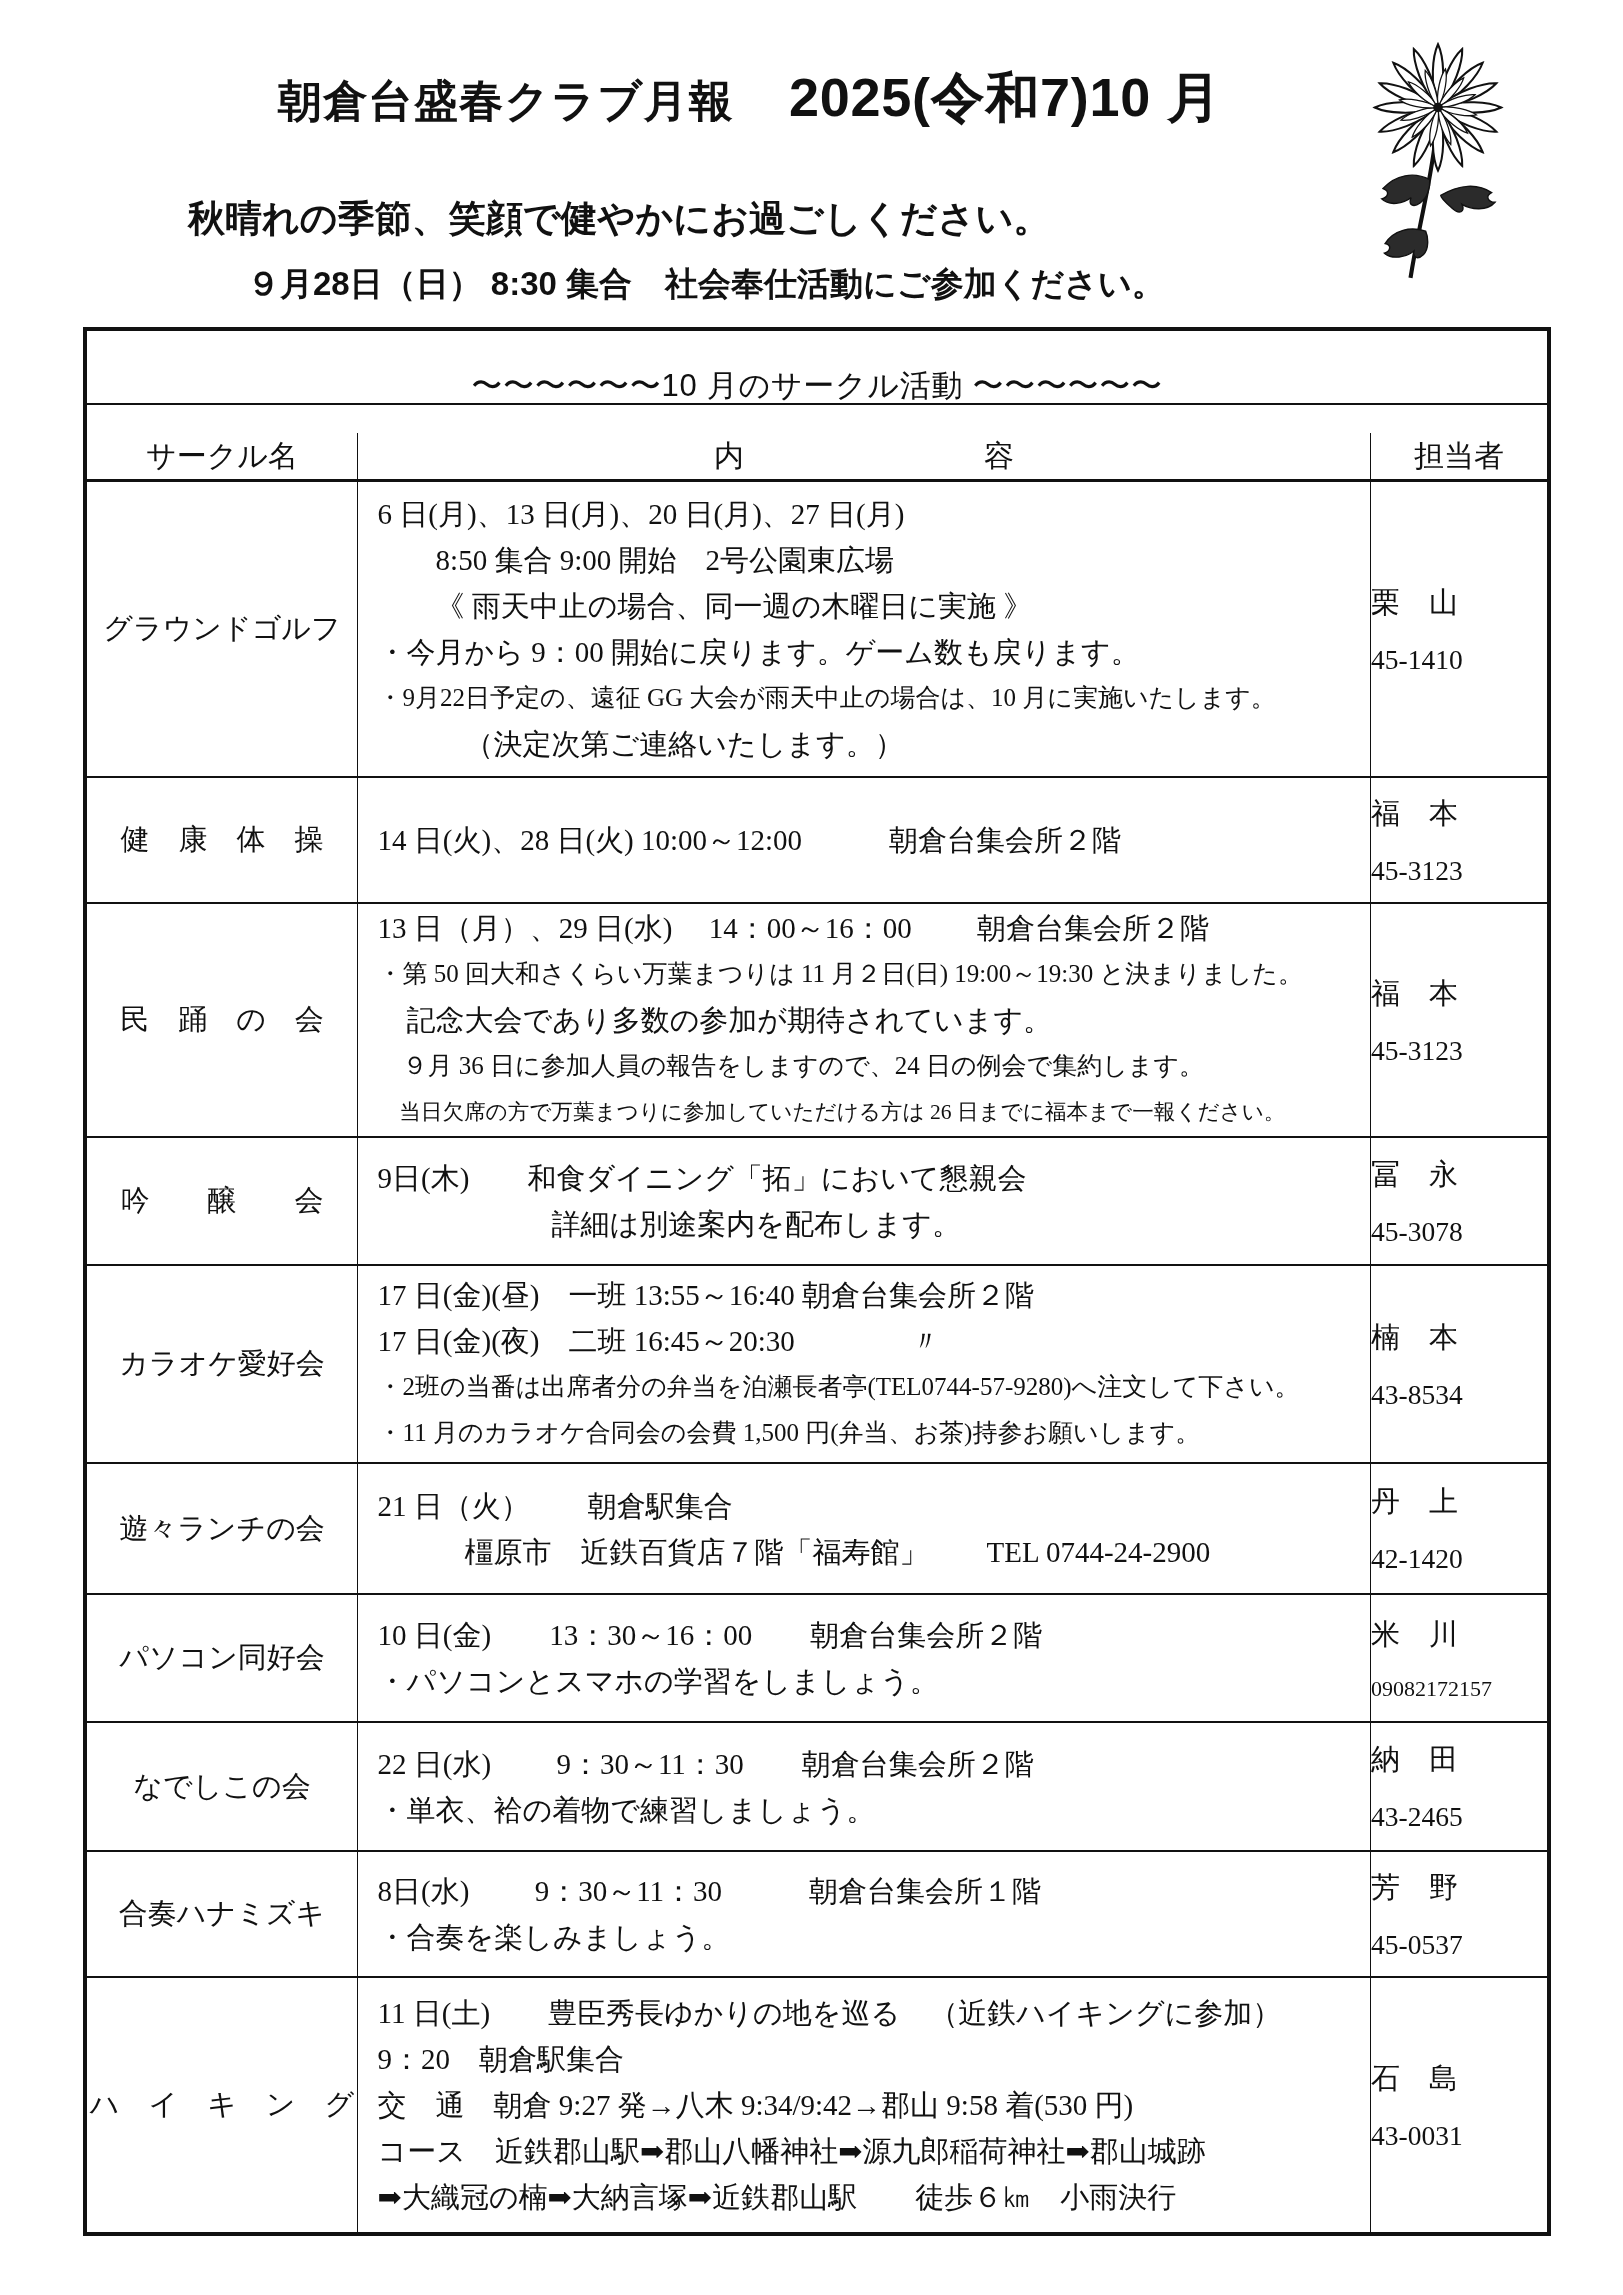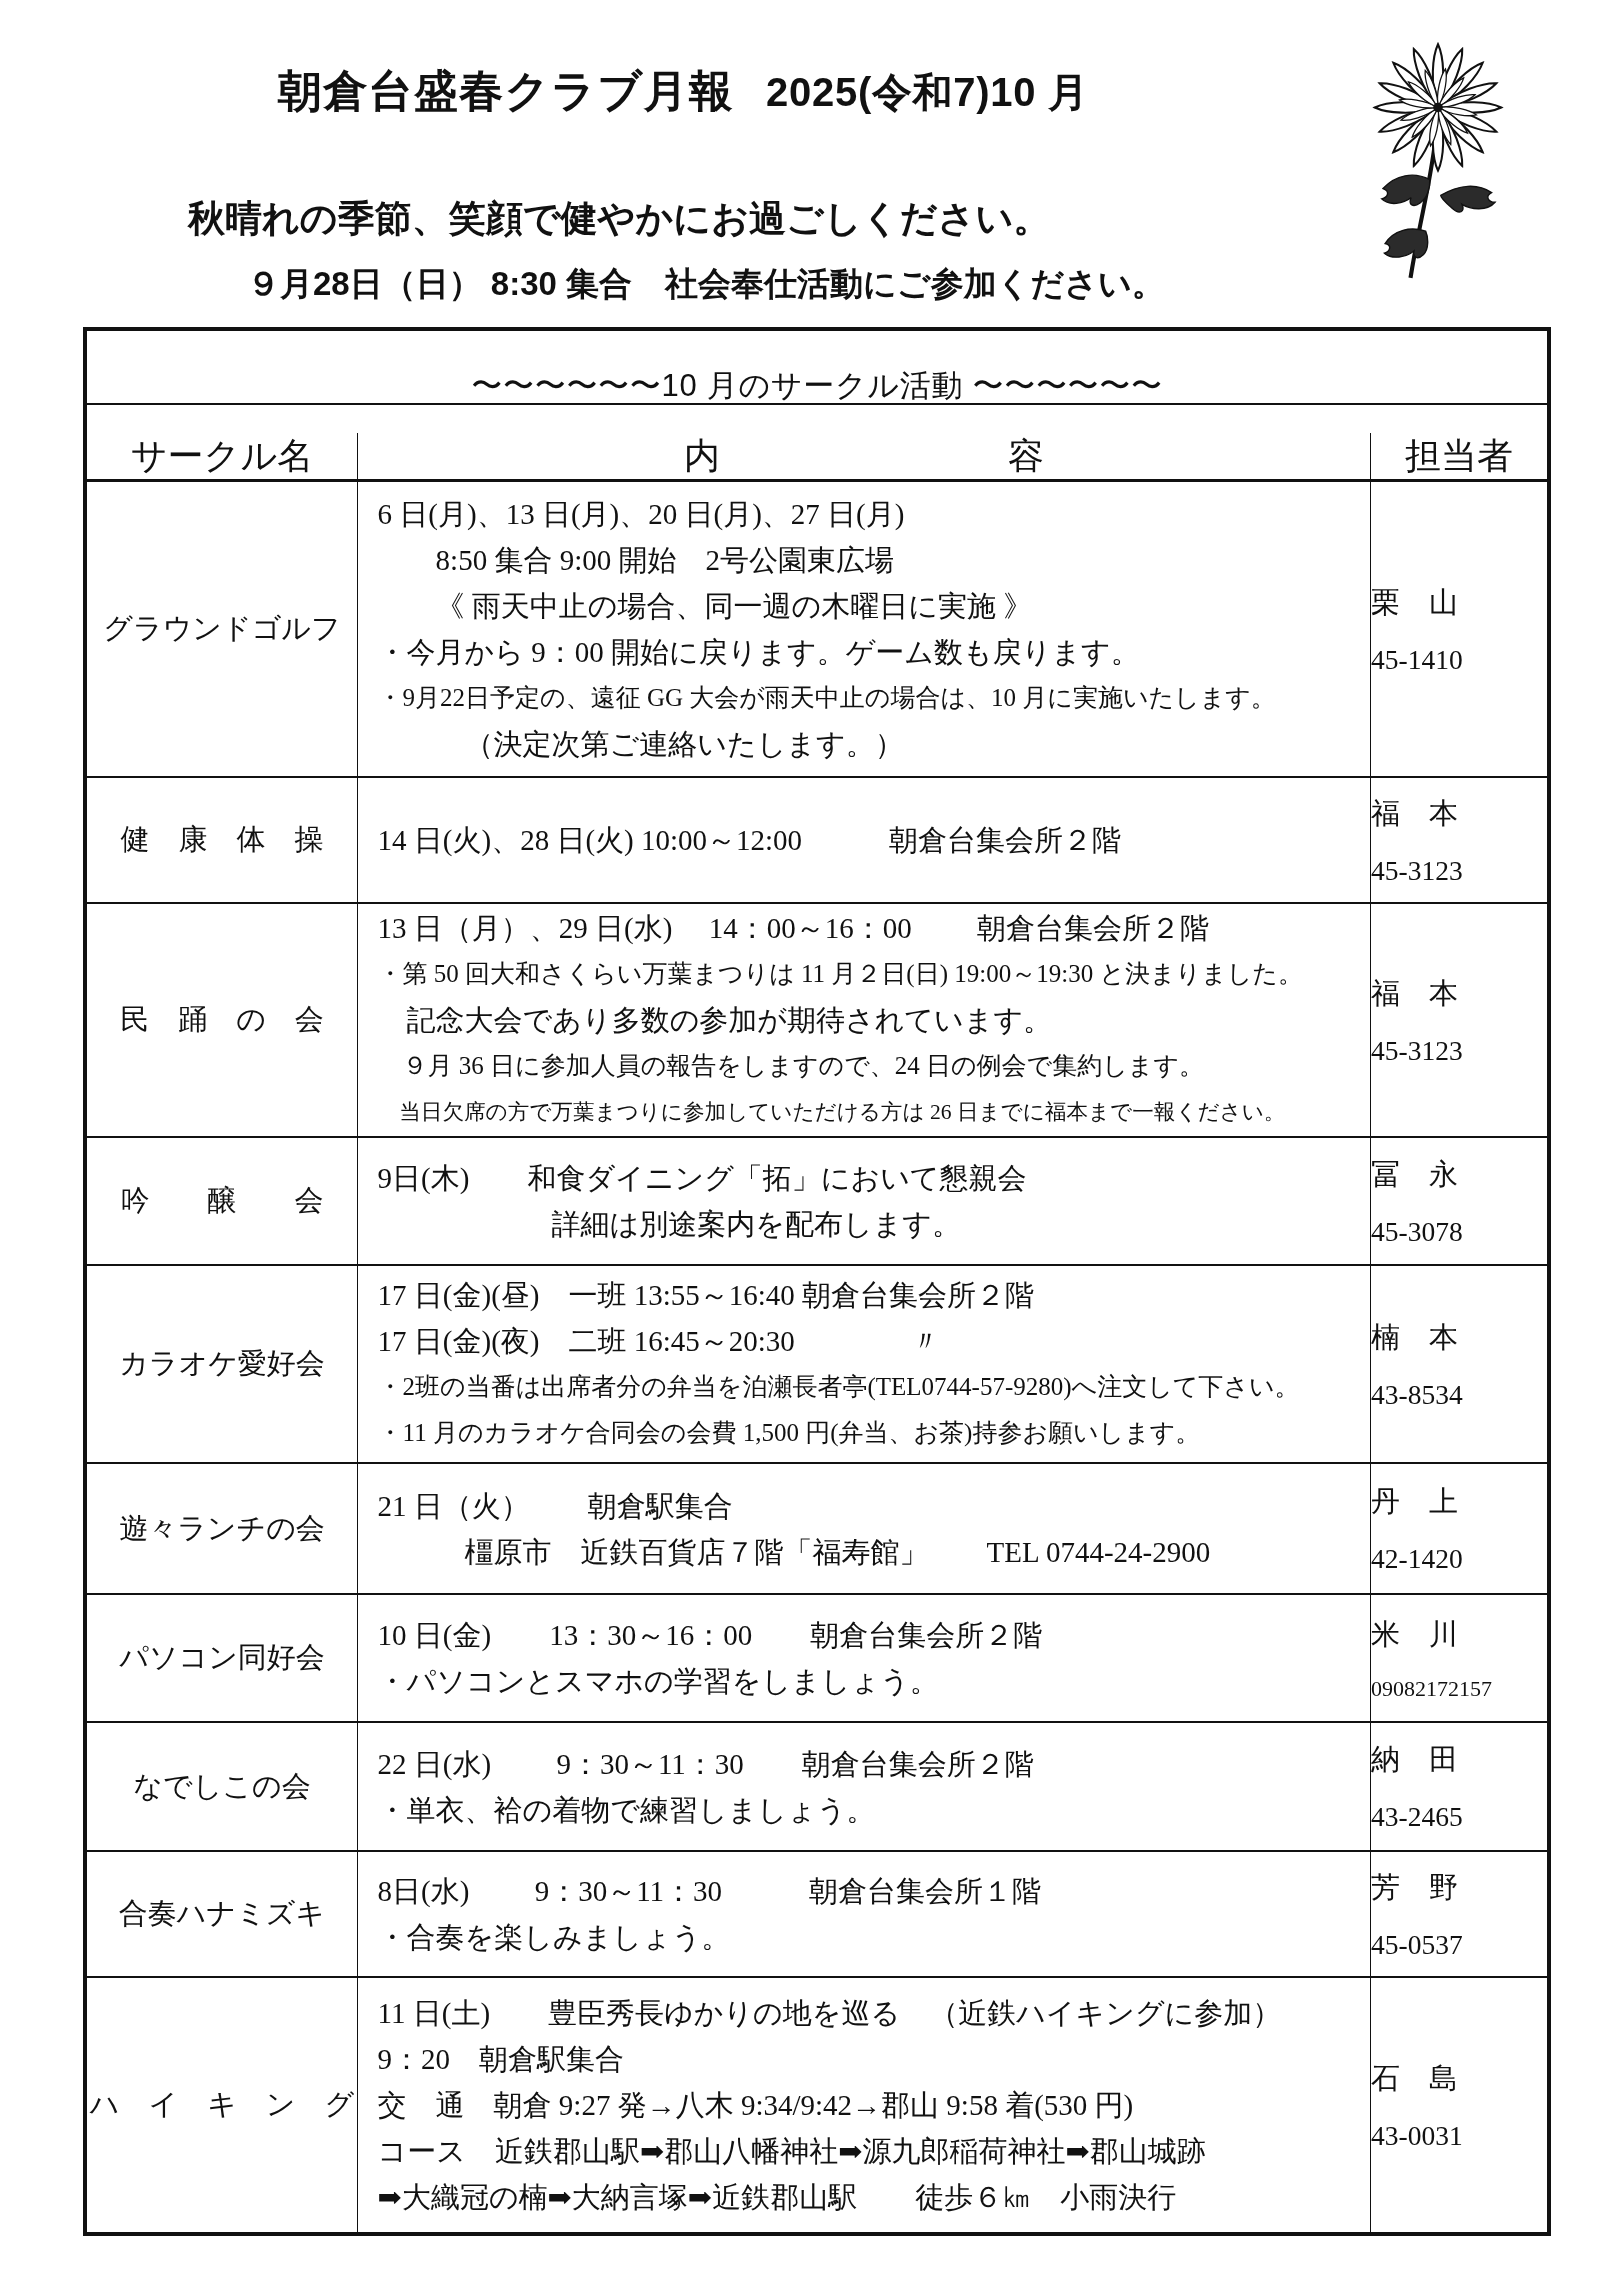--- a/index.html
+++ b/index.html
@@ -4,21 +4,21 @@
 <style>
   html,body{margin:0;padding:0;}
   body{
     width:1623px;height:2295px;position:relative;background:#ffffff;
     color:#111;font-family:"Liberation Serif","DejaVu Serif",serif;
     overflow:hidden;
   }
   
   .masthead{position:absolute;left:278px;top:62px;display:flex;align-items:baseline;white-space:nowrap;}
   .doc-title{font-family:"Liberation Sans","DejaVu Sans",sans-serif;font-weight:bold;font-size:44px;letter-spacing:1.3px;}
-  .doc-issue{font-family:"Liberation Sans","DejaVu Sans",sans-serif;font-weight:bold;font-size:40px;margin-left:32px;letter-spacing:0.7px;text-align:center;}
+  .doc-issue{font-family:"Liberation Sans","DejaVu Sans",sans-serif;font-weight:bold;font-size:54px;margin-left:55px;letter-spacing:0.7px;text-align:center;}
   .greeting{position:absolute;left:188px;top:194px;font-family:"Liberation Sans","DejaVu Sans",sans-serif;font-weight:bold;font-size:37px;white-space:nowrap;}
   .notice{position:absolute;left:247px;top:262px;font-family:"Liberation Sans","DejaVu Sans",sans-serif;font-weight:bold;font-size:33px;white-space:nowrap;}
   .flower{position:absolute;left:1338px;top:25px;width:200px;height:268px;}
   
   .activities{
     position:absolute;left:83px;top:327px;width:1460px;
     border:4.6px solid #111;
     display:grid;
     grid-template-columns:271px 1013px 176px;
     grid-template-rows:74px 77px 296px 126px 234px 128px 198px 131px 128px 129px 126px 254px;
@@ -29,21 +29,21 @@
   .vline{border-right:1.3px solid #111;}
   .rowline{border-bottom:2.6px solid #111;}
   .title-cell{
     grid-column:1/-1;display:flex;align-items:center;justify-content:center;
     border-bottom:2px solid #111;
     font-family:"Liberation Sans","DejaVu Sans",sans-serif;font-size:31px;letter-spacing:0.7px;white-space:nowrap;margin-top:38px;
   }
   .head-cell{
     display:flex;align-items:center;justify-content:center;
     border-bottom:3.9px solid #111;
-    font-family:"Liberation Sans","DejaVu Sans",sans-serif;font-size:36px;white-space:nowrap;margin-top:28px;
+    font-family:"Liberation Sans","DejaVu Sans",sans-serif;font-size:30px;white-space:nowrap;margin-top:28px;
   }
   .name-cell{
     display:flex;align-items:center;justify-content:center;text-align:center;
     font-family:"Liberation Sans","DejaVu Sans",sans-serif;font-size:29px;white-space:nowrap;padding:0 0;
   }
   .content-cell{
     display:flex;flex-direction:column;justify-content:center;
     padding:3.9px 9.2px 3.9px 19.6px;
   }
   .content-line{font-size:29px;line-height:46px;white-space:nowrap;}

